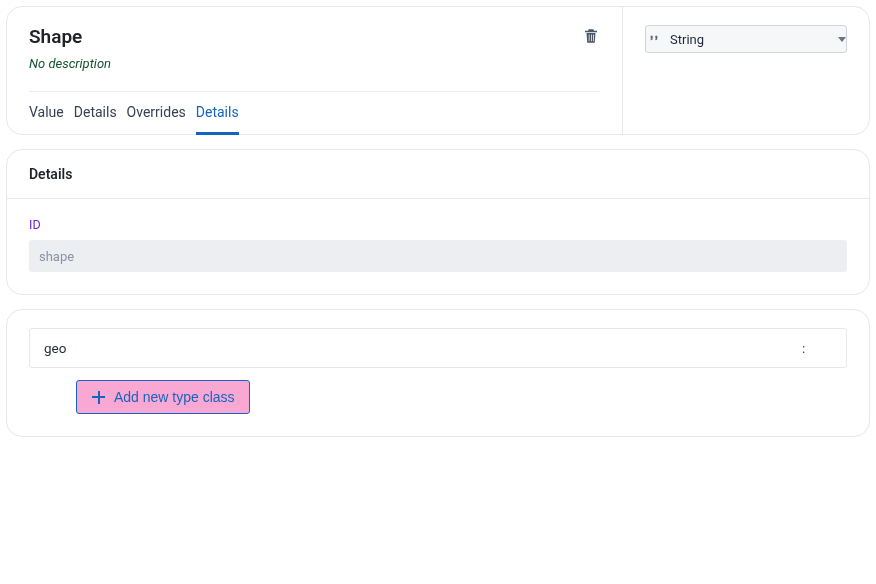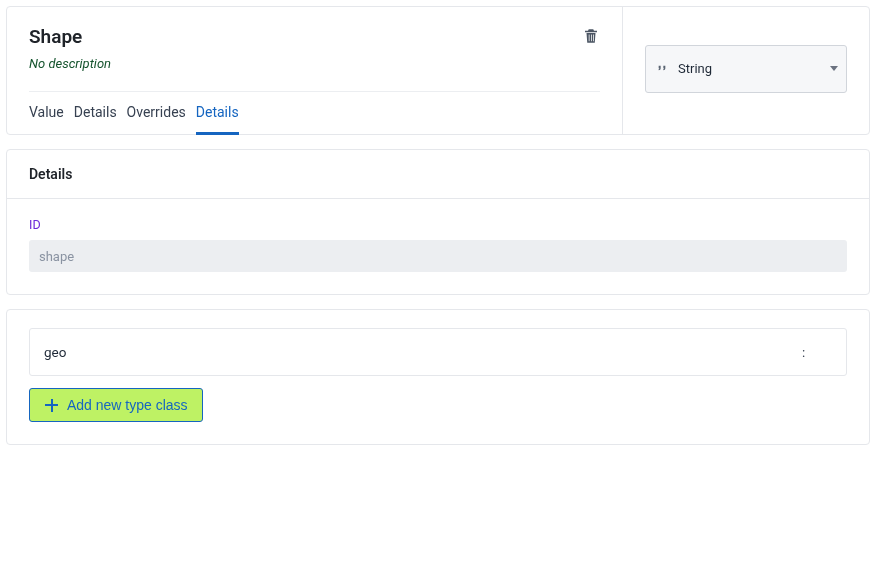--- a/index.html
+++ b/index.html
@@ -12,24 +12,23 @@
     background: #fff;
     color: #1f2937;
     font-size: 14px;
   }
   .page {
     width: 876px;
     padding: 6px;
   }
   .panel {
     border: 1px solid #e5e7eb;
-    border-radius: 4px;
+    border-radius: 16px;
     background: #fff;
     margin-bottom: 14px;
-    align-items: center;
   }
   
   .top-panel {
     display: flex;
   }
   .top-left {
     flex: 1;
     padding: 18px 22px 0 22px;
     border-right: 1px solid #e5e7eb;
     display: flex;
@@ -82,25 +81,25 @@
     border-bottom-color: #1565c0;
   }
   .type-label {
     font-size: 12.5px;
     color: #3b4351;
     margin-bottom: 8px;
   }
   .type-select {
     display: flex;
     align-items: center;
-    height: 48px;
+    height: 28px;
     border: 1px solid #d1d5db;
     border-radius: 3px;
     background: #f6f7f9;
-    padding: 0 8px;
+    padding: 0 0;
     cursor: pointer;
     position: relative;
   }
   .type-select .quote-icon {
     width: 16px;
     height: 16px;
     fill: #5a6472;
     margin-right: 8px;
   }
   .type-select .type-text {
@@ -162,21 +161,21 @@
     flex-shrink: 0;
     margin-left: 8px;
   }
 
   
   .typeclass-row {
     border: 1px solid #e5e7eb;
     border-radius: 3px;
     display: flex;
     align-items: center;
-    height: 48px;
+    height: 40px;
     padding: 17px 14px;
     color: #1f2937;
     font-size: 13.5px;
   }
   .typeclass-key {
     flex: 1;
   }
   .typeclass-colon {
     width: 30px;
     text-align: left;
@@ -184,26 +183,27 @@
   }
   .typeclass-val {
     flex: 1;
   }
   .add-btn {
     display: inline-flex;
     align-items: center;
     height: 34px;
     border: 1px solid #1565c0;
     color: #1565c0;
-    background: #bef264;
+    background: #f9a8d4;
     padding: 0 14px;
     border-radius: 3px;
     margin-top: 12px;
     cursor: pointer;
     font-size: 14px;
+    margin-left: 47px;
   }
   .add-btn .plus {
     width: 15px;
     height: 15px;
     margin-right: 8px;
     position: relative;
   }
   .add-btn .plus::before,
   .add-btn .plus::after {
     content: "";

